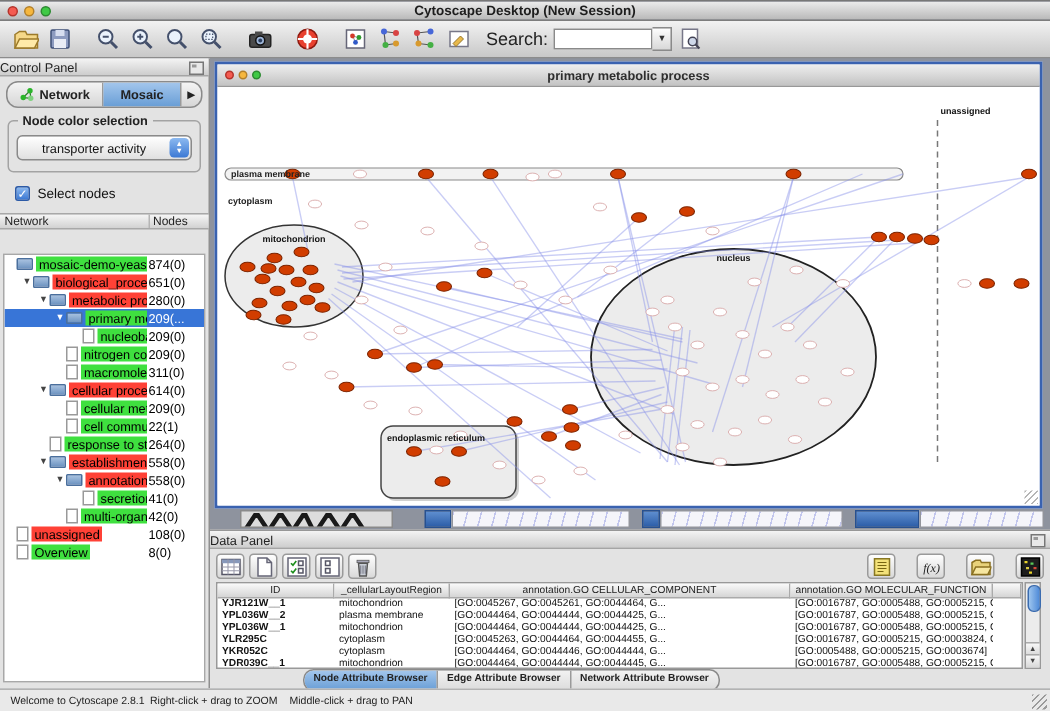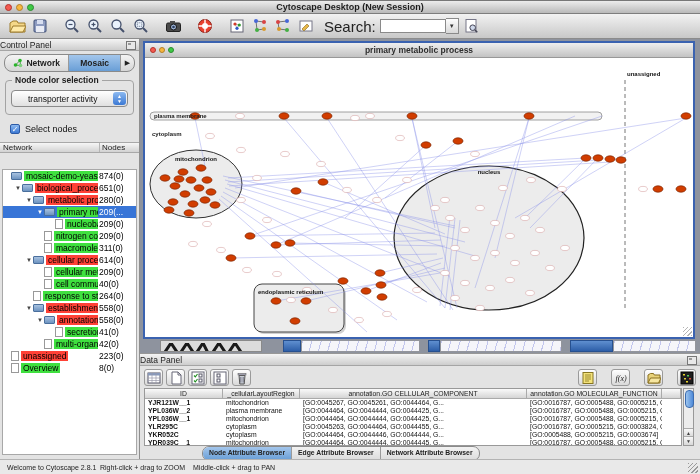--- a/index.html
+++ b/index.html
@@ -13,21 +13,21 @@
   .l-red{background:#f45b51;border:1px solid #b4342c;}
   .l-yel{background:#f6b73e;border:1px solid #b3802a;}
   .l-grn{background:#3fc945;border:1px solid #2c8a31;}
   .app-title{position:absolute;left:0;right:0;top:1px;text-align:center;font-size:9px;font-weight:bold;color:#1d1d1d;}
   
   #toolbar{position:absolute;left:0;top:13px;width:700px;height:25px;
     background:linear-gradient(#f2f2f2,#c8c8c8);border-bottom:1px solid #8c8c8c;
     display:flex;align-items:center;padding-left:6px;box-sizing:border-box;gap:1px;}
   .tb{width:22px;height:20px;background:none;border:none;padding:1px;display:flex;align-items:center;justify-content:center;}
   .tbsep{width:8px;flex:none;}
-  .search-label{font-size:15px;color:#222;margin:0 3px 0 6px;}
+  .search-label{font-size:12px;color:#222;margin:0 3px 0 6px;}
   .searchwrap{display:flex;align-items:center;}
   #search-input{width:60px;height:12px;font-size:9px;border:1px solid #8a8a8a;background:#fff;padding:0 2px;}
   .dd-btn{width:13px;height:16px;background:linear-gradient(#fdfdfd,#d8d8d8);border:1px solid #8a8a8a;border-left:none;
     font-size:6px;padding:0;color:#333;}
   
   #control-panel{position:absolute;left:0;top:38px;width:140px;height:420px;background:#e3e3e3;
     border-right:1px solid #8f8f8f;box-sizing:border-box;}
   .panel-head{height:12px;background:linear-gradient(#f4f4f4,#cdcdcd);border-bottom:1px solid #a5a5a5;
     font-size:8.5px;color:#222;padding:1px 0;position:relative;box-sizing:border-box;}
   .float-icon{position:absolute;right:3px;top:2px;width:8px;height:7px;border:1px solid #777;background:#e8e8e8;}
@@ -338,21 +338,21 @@
           <span class="tree-arrow"></span>
           <span class="tree-icon file-icon"></span>
           <span class="tree-label chip-green">cellular metabo</span>
           <span class="tree-count">209(0)</span>
         </div>
         <div class="tree-row">
           <span style="flex: 0 0 auto; width: 33px;"></span>
           <span class="tree-arrow"></span>
           <span class="tree-icon file-icon"></span>
           <span class="tree-label chip-green">cell communicat</span>
-          <span class="tree-count">40(0)</span>
+          <span class="tree-count">22(1)</span>
         </div>
         <div class="tree-row">
           <span style="flex: 0 0 auto; width: 22px;"></span>
           <span class="tree-arrow"></span>
           <span class="tree-icon file-icon"></span>
           <span class="tree-label chip-green">response to stimulu</span>
           <span class="tree-count">264(0)</span>
         </div>
         <div class="tree-row">
           <span style="flex: 0 0 auto; width: 22px;"></span>
@@ -380,21 +380,21 @@
           <span class="tree-arrow"></span>
           <span class="tree-icon file-icon"></span>
           <span class="tree-label chip-green">multi-organism pro</span>
           <span class="tree-count">42(0)</span>
         </div>
         <div class="tree-row">
           <span style="flex: 0 0 auto; width: 0px;"></span>
           <span class="tree-arrow"></span>
           <span class="tree-icon file-icon"></span>
           <span class="tree-label chip-red">unassigned</span>
-          <span class="tree-count">223(0)</span>
+          <span class="tree-count">108(0)</span>
         </div>
         <div class="tree-row">
           <span style="flex: 0 0 auto; width: 0px;"></span>
           <span class="tree-arrow"></span>
           <span class="tree-icon file-icon"></span>
           <span class="tree-label chip-green">Overview</span>
           <span class="tree-count">8(0)</span>
         </div>
       </div>
   </div>

